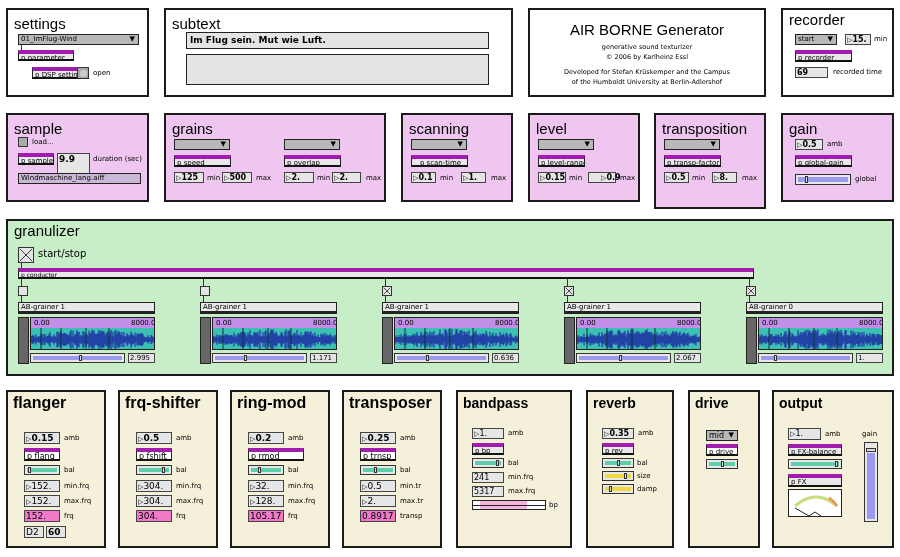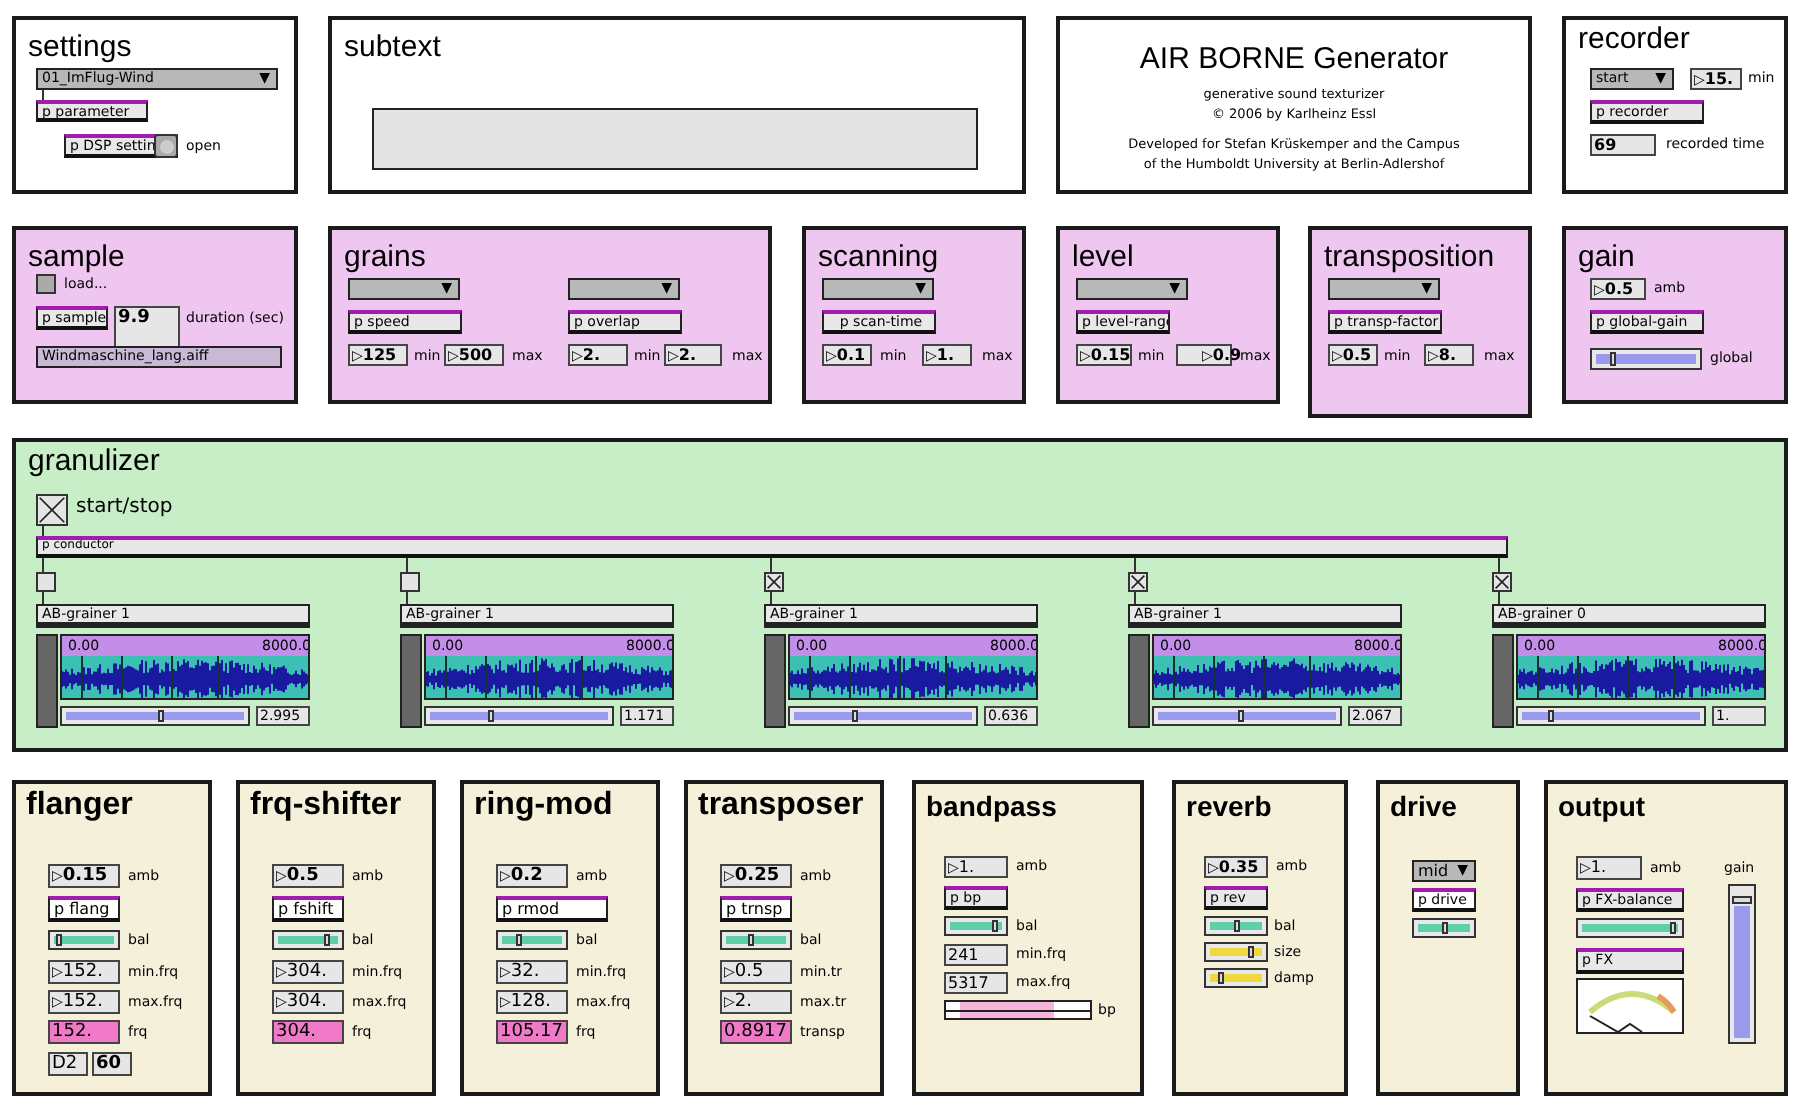--- a/index.html
+++ b/index.html
@@ -7,21 +7,21 @@
   body { position: relative; font-family: "DejaVu Sans", sans-serif; color: #000; }
   .panel { position: absolute; border: 2px solid #1a1a1a; }
   .panel.white { background: #ffffff; }
   .panel.pink { background: #efc6ef; }
   .panel.green { background: #c8eec8; }
   .panel.cream { background: #f4f0d9; }
   .ptitle { position: absolute; left: 6px; top: 2px; font-family: "Liberation Sans", sans-serif; font-size: 14px; }
   .ptitle.big { font-size: 17px; font-weight: bold; top: 6px; left: 8px; }
   .ptitle.med { font-size: 15px; top: 5px; }
   .obj { position: absolute; border: 1px solid #222; background: #e4e4e4; font-family: "DejaVu Sans", sans-serif; font-size: 7px; line-height: 9px; padding-left: 2px; white-space: nowrap; overflow: hidden; }
-  .pobj { border-top: 2px solid #a21caf; border-bottom: 2px solid #111; background: #e8e8e8; }
+  .pobj { border-top: 4px solid #a21caf; border-bottom: 2px solid #111; background: #e8e8e8; }
   .menu { position: absolute; border: 1px solid #222; background: #b8b8b8; font-size: 7px; padding-left: 2px; line-height: 9px; }
   .menu .arrow { position: absolute; right: 3px; top: 0; font-size: 7px; }
   .num { position: absolute; border: 1px solid #444; background: #e6e6e6; font-size: 8px; font-weight: bold; line-height: 10px; padding-left: 1px; white-space: nowrap; }
   .num.plain { font-weight: normal; }
   .num.big { font-size: 9px; }
   .num.pinkbox { background: #f07ac8; font-weight: normal; }
   .lbl { position: absolute; font-size: 7px; line-height: 10px; white-space: nowrap; }
   .lbl.big { font-size: 9px; }
   .tri { font-size: 7px; font-weight: normal; }
   .cord { position: absolute; background: #333; }
@@ -49,20 +49,21 @@
   <div class="obj pobj" style="left:10px;top:40px;width:56px;height:11px;">p parameter</div>
   <div class="obj pobj" style="left:24px;top:57px;width:57px;height:12px;">p DSP settings</div>
   <div class="toggle" style="left:69px;top:57px;width:12px;height:12px;background:#aaa;border-radius:2px;">
       <div style="position:absolute;left:2px;top:2px;width:7px;height:7px;border-radius:50%;background:#ccc;"></div>
     </div>
   <div class="lbl" style="left:85px;top:58px;">open</div>
 </div>
 
 <div class="panel white" style="left:164px;top:8px;width:349px;height:89px;">
   <div class="ptitle med">subtext</div>
+  <div class="obj" style="left:20px;top:22px;width:303px;height:17px;font-size:9px;font-weight:bold;line-height:15px;padding-left:3px;">Im Flug sein. Mut wie Luft.</div>
   <div class="obj" style="left:20px;top:44px;width:303px;height:31px;"></div>
 </div>
 
 <div class="panel white" style="left:528px;top:8px;width:238px;height:89px;text-align:center;">
   <div style="position:absolute;left:0;right:0;top:11px;font-family:'Liberation Sans',sans-serif;font-size:15px;">AIR BORNE Generator</div>
   <div style="position:absolute;left:0;right:0;top:33px;font-size:6.5px;">generative sound texturizer</div>
   <div style="position:absolute;left:0;right:0;top:43px;font-size:6.5px;">© 2006 by Karlheinz Essl</div>
   <div style="position:absolute;left:0;right:0;top:58px;font-size:6.5px;">Developed for Stefan Krüskemper and the Campus</div>
   <div style="position:absolute;left:0;right:0;top:68px;font-size:6.5px;">of the Humboldt University at Berlin-Adlershof</div>
 </div>

